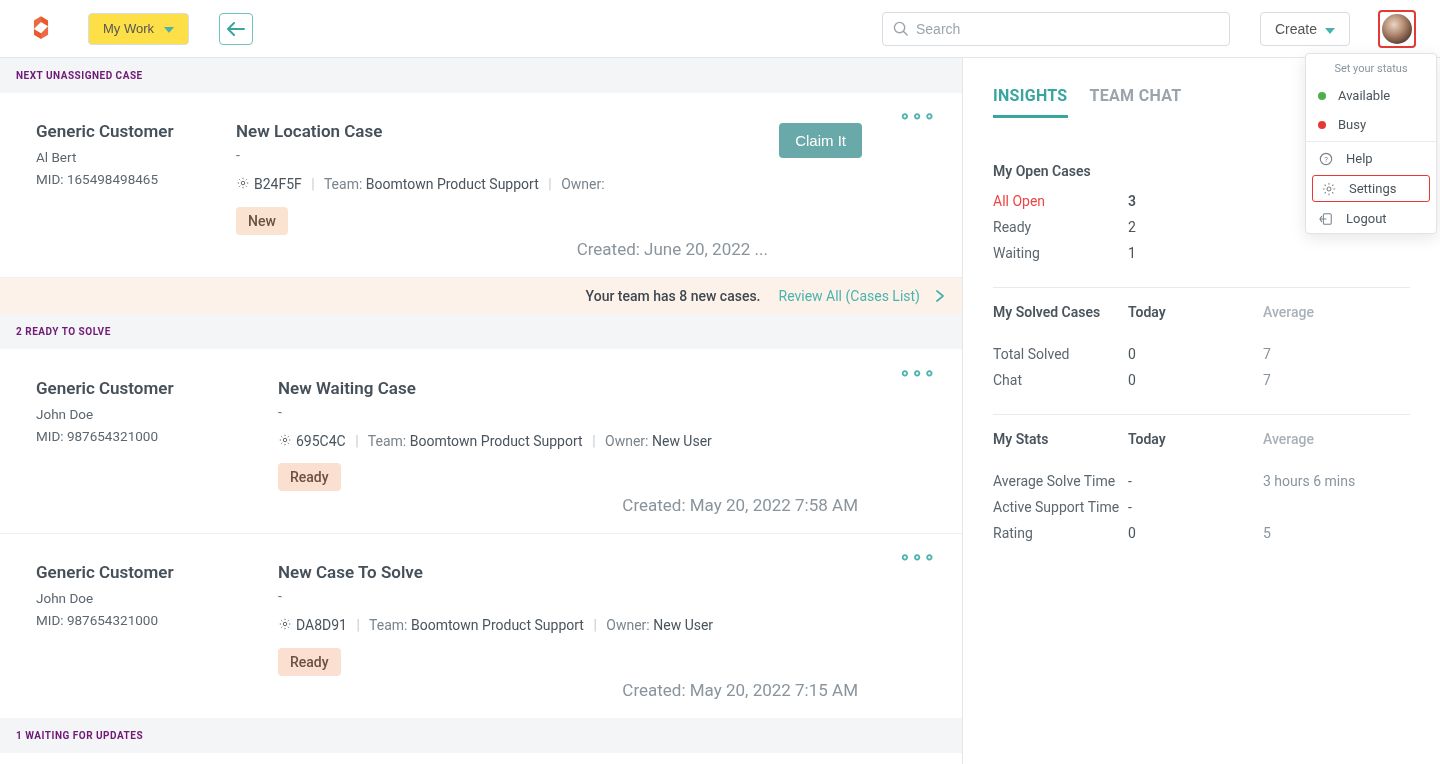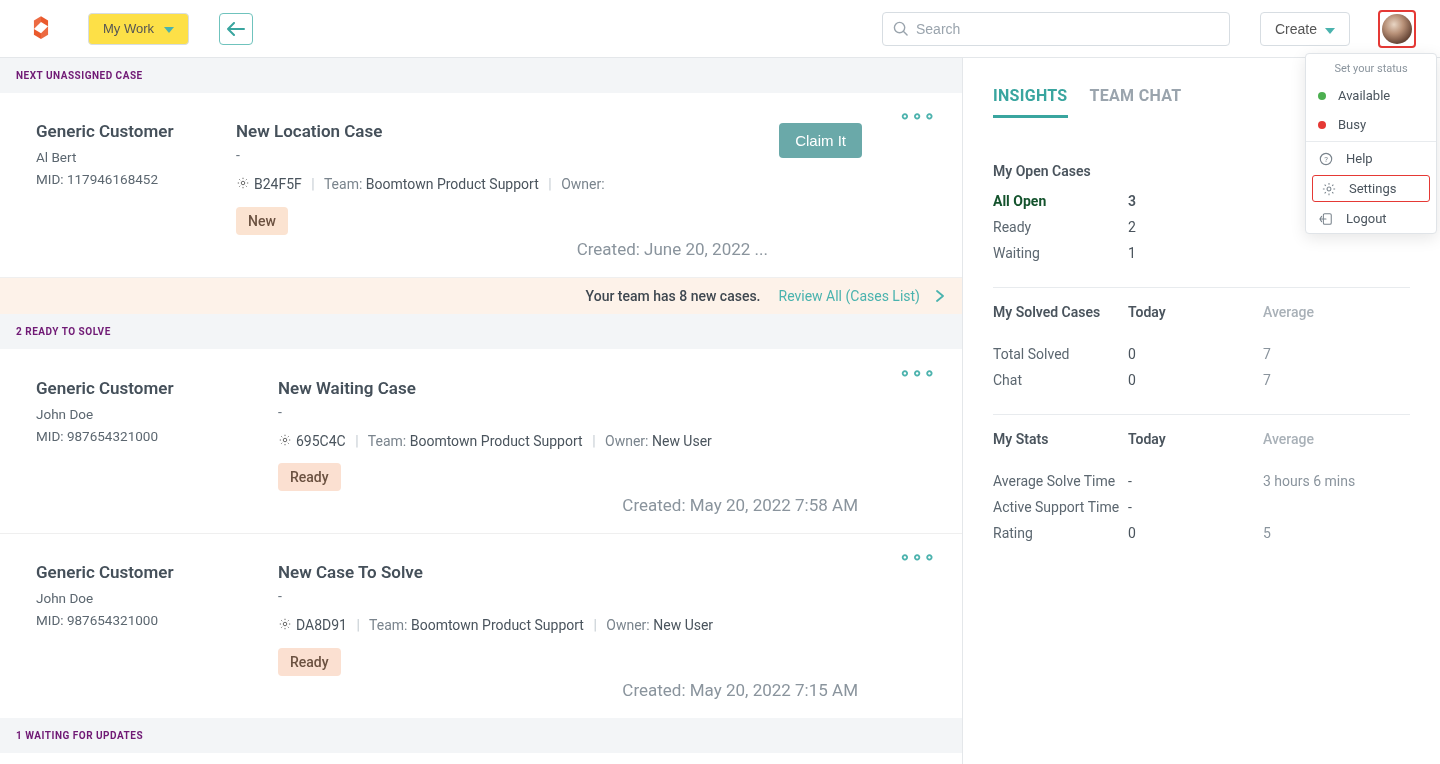--- a/index.html
+++ b/index.html
@@ -419,21 +419,21 @@
   <div class="feed">
 
     <div class="section-header">NEXT UNASSIGNED CASE</div>
 
     <div class="case-card">
       <div class="more-dots">∘∘∘</div>
       <button class="claim-btn">Claim It</button>
       <div class="case-col-customer">
         <div class="cust-name">Generic Customer</div>
         <div class="cust-sub">Al Bert</div>
-        <div class="cust-sub">MID: 117946168452</div>
+        <div class="cust-sub">MID: 165498498465</div>
       </div>
       <div class="case-col-main">
         <div class="case-title">New Location Case</div>
         <div class="case-dash">-</div>
         <div class="case-meta">
           <span class="gear-mini">
             <svg width="14" height="14" viewBox="0 0 16 16">
                 <circle cx="8" cy="8" r="2" stroke="#555" stroke-width="1" fill="none"></circle>
                 <path d="M8 2v1.5M8 12.5V14M2 8h1.5M12.5 8H14M3.8 3.8l1 1M11.2 11.2l1 1M12.2 3.8l-1 1M4.8 11.2l-1 1" stroke="#555" stroke-width="1"></path>
               </svg>
@@ -527,21 +527,21 @@
 
   <div class="sidebar">
     <div class="side-tabs">
       <div class="side-tab active">INSIGHTS</div>
       <div class="side-tab">TEAM CHAT</div>
     </div>
 
     <div class="side-section">
       <h4>My Open Cases</h4>
       <div class="stat-row">
-        <div class="stat-label" style="font-weight:700;color:#14532d;">All Open</div>
+        <div class="stat-label" style="font-weight:400;color:#ef4444;">All Open</div>
         <div class="stat-today" style="font-weight:600;">3</div>
       </div>
       <div class="stat-row">
         <div class="stat-label">Ready</div>
         <div class="stat-today">2</div>
       </div>
       <div class="stat-row">
         <div class="stat-label">Waiting</div>
         <div class="stat-today">1</div>
       </div>

